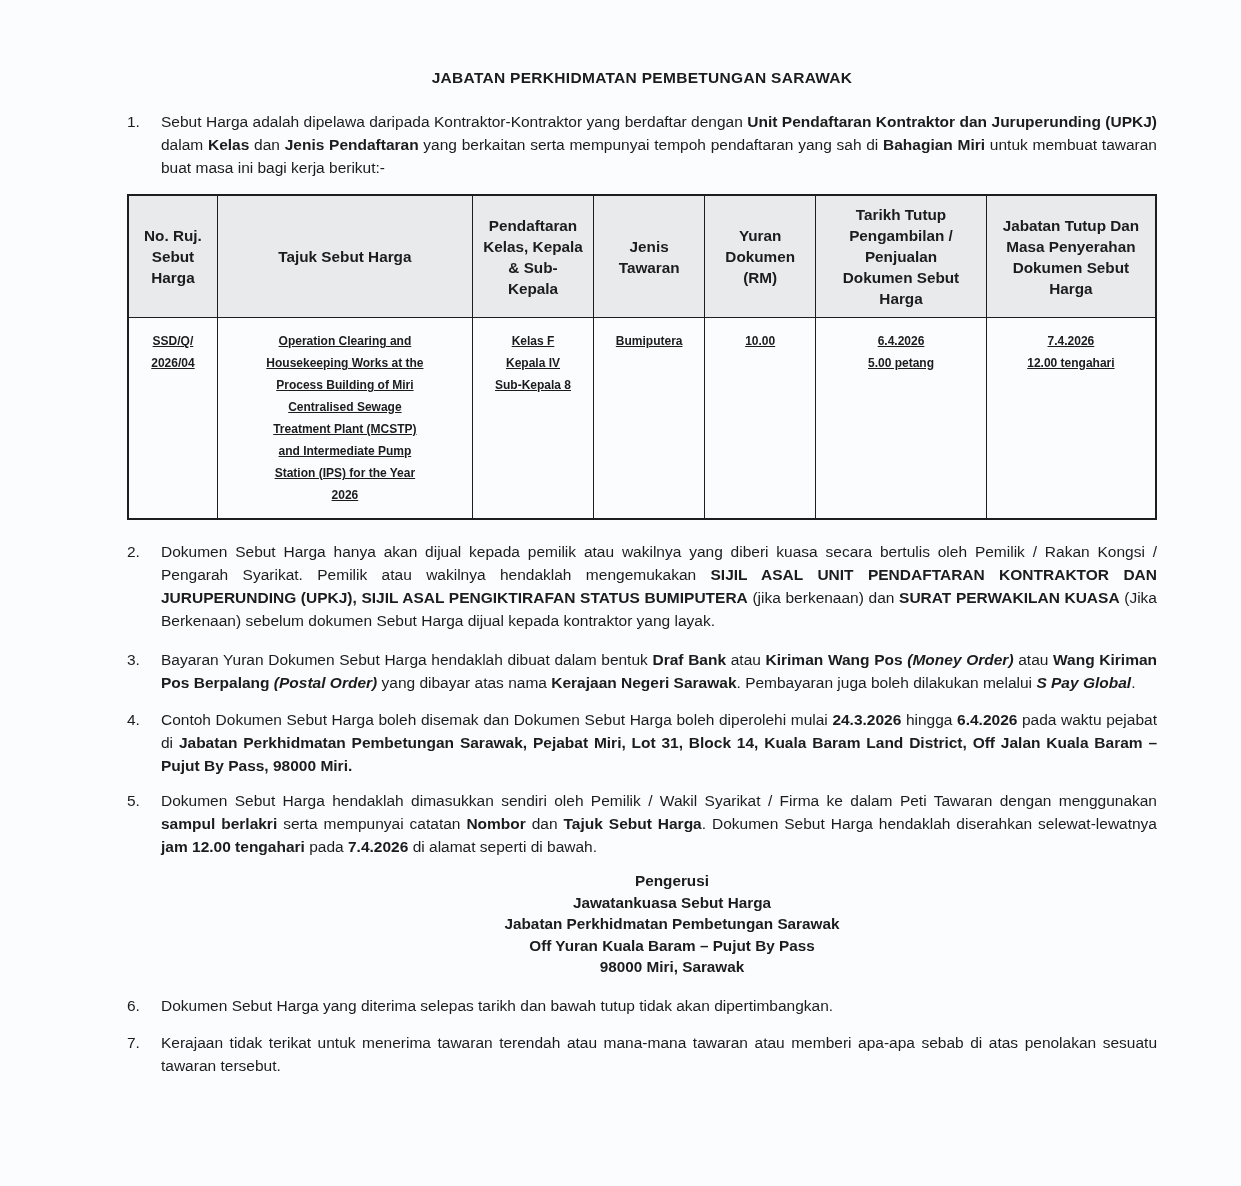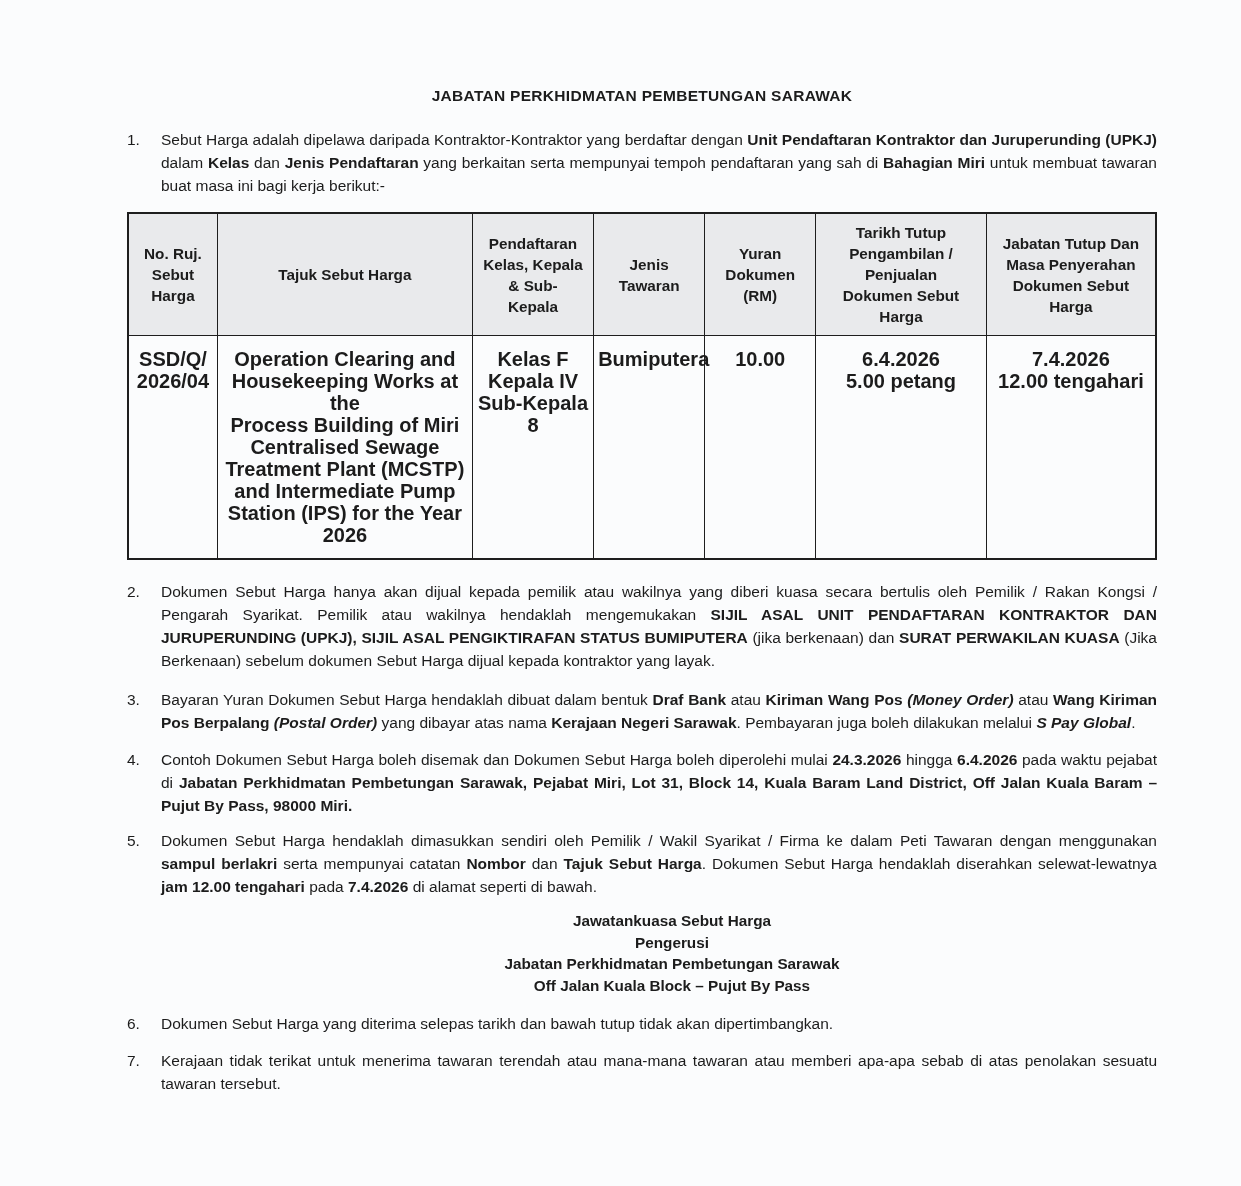--- a/index.html
+++ b/index.html
@@ -4,21 +4,21 @@
 <style>
   * { margin: 0; padding: 0; box-sizing: border-box; }
   html, body { width: 1241px; }
   body {
     height: 1186px;
     overflow: hidden;
     background: #fbfcfd;
     color: #1c1c1c;
     font-family: "Liberation Sans", "DejaVu Sans", sans-serif;
   }
-  .page { padding: 88px 84px 20px 127px; }
+  .page { padding: 70px 84px 20px 127px; }
   .titles { text-align: center; }
   .doc-title {
     font-size: 15.5px;
     font-weight: 700;
     letter-spacing: 0.3px;
     line-height: 16px;
   }
   .doc-subtitle {
     font-size: 15.5px;
     font-weight: 700;
@@ -55,26 +55,27 @@
   table.tender th {
     background: #e9eaec;
     font-size: 15.3px;
     font-weight: 700;
     line-height: 21px;
     vertical-align: middle;
     padding: 8px 4px;
     height: 112px;
   }
   table.tender td {
-    font-size: 20px;
+    font-size: 12px;
     font-weight: 700;
     line-height: 22px;
     vertical-align: top;
     padding: 12px 4px;
     height: 200px;
+    text-decoration: underline;
   }
   .address {
     margin-top: 12px;
     text-align: center;
     font-size: 15.3px;
     font-weight: 700;
     line-height: 21.5px;
     transform: translateX(30px);
   }
 </style>
@@ -167,24 +168,25 @@
     <span class="num">4.</span>
     <div class="text"><span>Contoh Dokumen Sebut Harga boleh disemak dan Dokumen Sebut Harga boleh diperolehi mulai </span><span style="font-weight: 700;">24.3.2026</span><span> hingga </span><span style="font-weight: 700;">6.4.2026</span><span> pada waktu pejabat di </span><span style="font-weight: 700;">Jabatan Perkhidmatan Pembetungan Sarawak, Pejabat Miri, Lot 31, Block 14, Kuala Baram Land District, Off Jalan Kuala Baram – Pujut By Pass, 98000 Miri.</span></div>
   </div>
 
   <div class="item item-5">
     <span class="num">5.</span>
     <div class="text"><span>Dokumen Sebut Harga hendaklah dimasukkan sendiri oleh Pemilik / Wakil Syarikat / Firma ke dalam Peti Tawaran dengan menggunakan </span><span style="font-weight: 700;">sampul berlakri</span><span> serta mempunyai catatan </span><span style="font-weight: 700;">Nombor</span><span> dan </span><span style="font-weight: 700;">Tajuk Sebut Harga</span><span>. Dokumen Sebut Harga hendaklah diserahkan selewat-lewatnya </span><span style="font-weight: 700;">jam 12.00 tengahari</span><span> pada </span><span style="font-weight: 700;">7.4.2026</span><span> di alamat seperti di bawah.</span></div>
   </div>
 
   <div class="address">
+    <div>Pengerusi</div>
     <div>Jawatankuasa Sebut Harga</div>
-    <div>Pengerusi</div>
     <div>Jabatan Perkhidmatan Pembetungan Sarawak</div>
-    <div>Off Jalan Kuala Block – Pujut By Pass</div>
+    <div>Off Yuran Kuala Baram – Pujut By Pass</div>
+    <div>98000 Miri, Sarawak</div>
   </div>
 
   <div class="item item-6">
     <span class="num">6.</span>
     <div class="text"><span>Dokumen Sebut Harga yang diterima selepas tarikh dan bawah tutup tidak akan dipertimbangkan.</span></div>
   </div>
 
   <div class="item item-7">
     <span class="num">7.</span>
     <div class="text"><span>Kerajaan tidak terikat untuk menerima tawaran terendah atau mana-mana tawaran atau memberi apa-apa sebab di atas penolakan sesuatu tawaran tersebut.</span></div>

